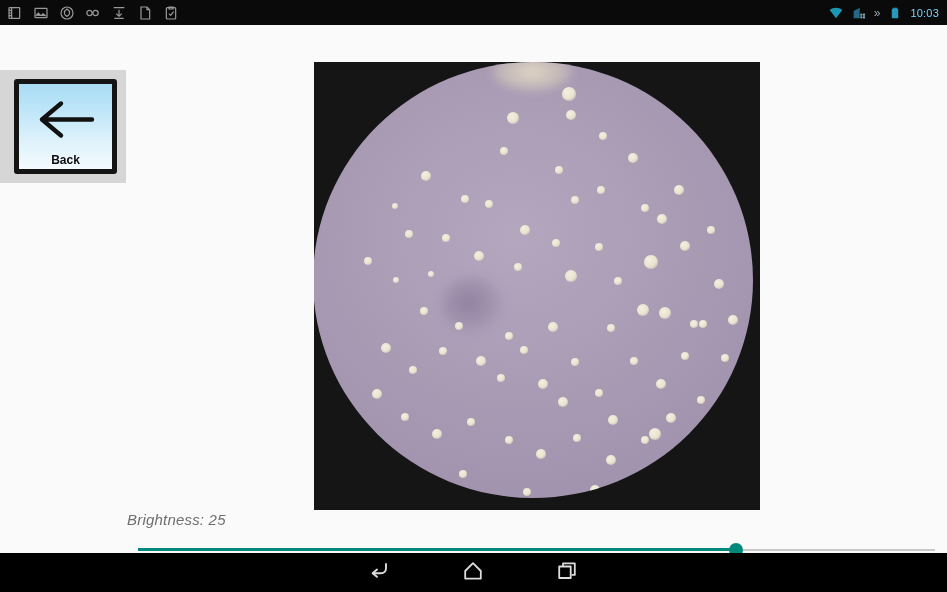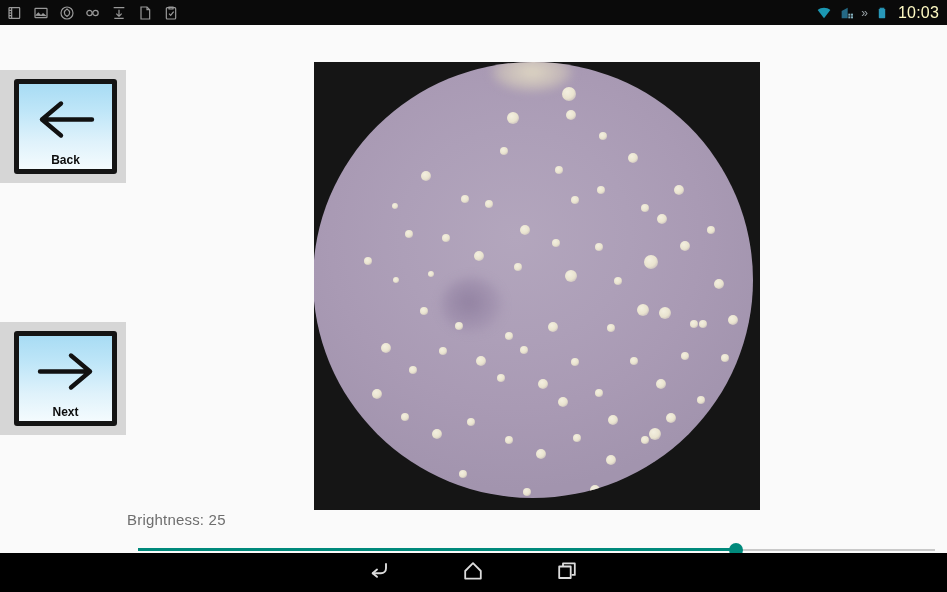--- a/index.html
+++ b/index.html
@@ -53,22 +53,22 @@
     opacity: .82;
   }
   .sysicon svg { display: block; }
   .chev {
     color: #9aa3a8;
     font-size: 12px;
     line-height: 1;
     font-family: "Liberation Sans", sans-serif;
   }
   #clock {
-    color: #fef9c3;
-    font-size: 16px;
+    color: #7dd3fc;
+    font-size: 11px;
     letter-spacing: .2px;
     padding-left: 1px;
   }
 
   
   #action-bar {
     position: absolute;
     left: 0; top: 25px;
     width: 947px;
     height: 36px;
@@ -182,20 +182,21 @@
   }
 
   
   #brightness-label {
     position: absolute;
     left: 127px;
     top: 450px;
     font-size: 15px;
     color: #6e6e6e;
     letter-spacing: .2px;
+    font-style: italic;
   }
   #slider-row {
     position: absolute;
     left: 138px;
     top: 479px;
     width: 797px;
     height: 20px;
   }
   #slider-track-bg {
     position: absolute;
@@ -327,30 +328,20 @@
       <div class="nav-btn">
         <span class="nav-arrow">
           <svg width="64" height="42" viewBox="0 0 64 42">
             <path d="M58 21H8M8 21L27 5M8 21L27 37" fill="none" stroke="#111" stroke-width="4.4" stroke-linecap="round" stroke-linejoin="round"></path>
           </svg>
         </span>
         <span class="nav-label">Back</span>
       </div>
     </div>
 
-    <div id="slot-next" class="btn-slot">
-      <div class="nav-btn">
-        <span class="nav-arrow">
-          <svg width="64" height="42" viewBox="0 0 64 42">
-            <path d="M6 21h50M56 21L37 5M56 21L37 37" fill="none" stroke="#111" stroke-width="4.4" stroke-linecap="round" stroke-linejoin="round"></path>
-          </svg>
-        </span>
-        <span class="nav-label">Next</span>
-      </div>
-    </div>
 
     <div id="image-frame">
       <div id="dish">
         <div id="smudge"></div>
       <div class="colony" style="left: 249px; top: 25px; width: 14px; height: 14px;"></div>
           <div class="colony" style="left: 194px; top: 50px; width: 12px; height: 12px;"></div>
           <div class="colony" style="left: 108px; top: 109px; width: 10px; height: 10px;"></div>
           <div class="colony" style="left: 148px; top: 133px; width: 8px; height: 8px;"></div>
           <div class="colony" style="left: 253px; top: 48px; width: 10px; height: 10px;"></div>
           <div class="colony" style="left: 286px; top: 70px; width: 8px; height: 8px;"></div>

